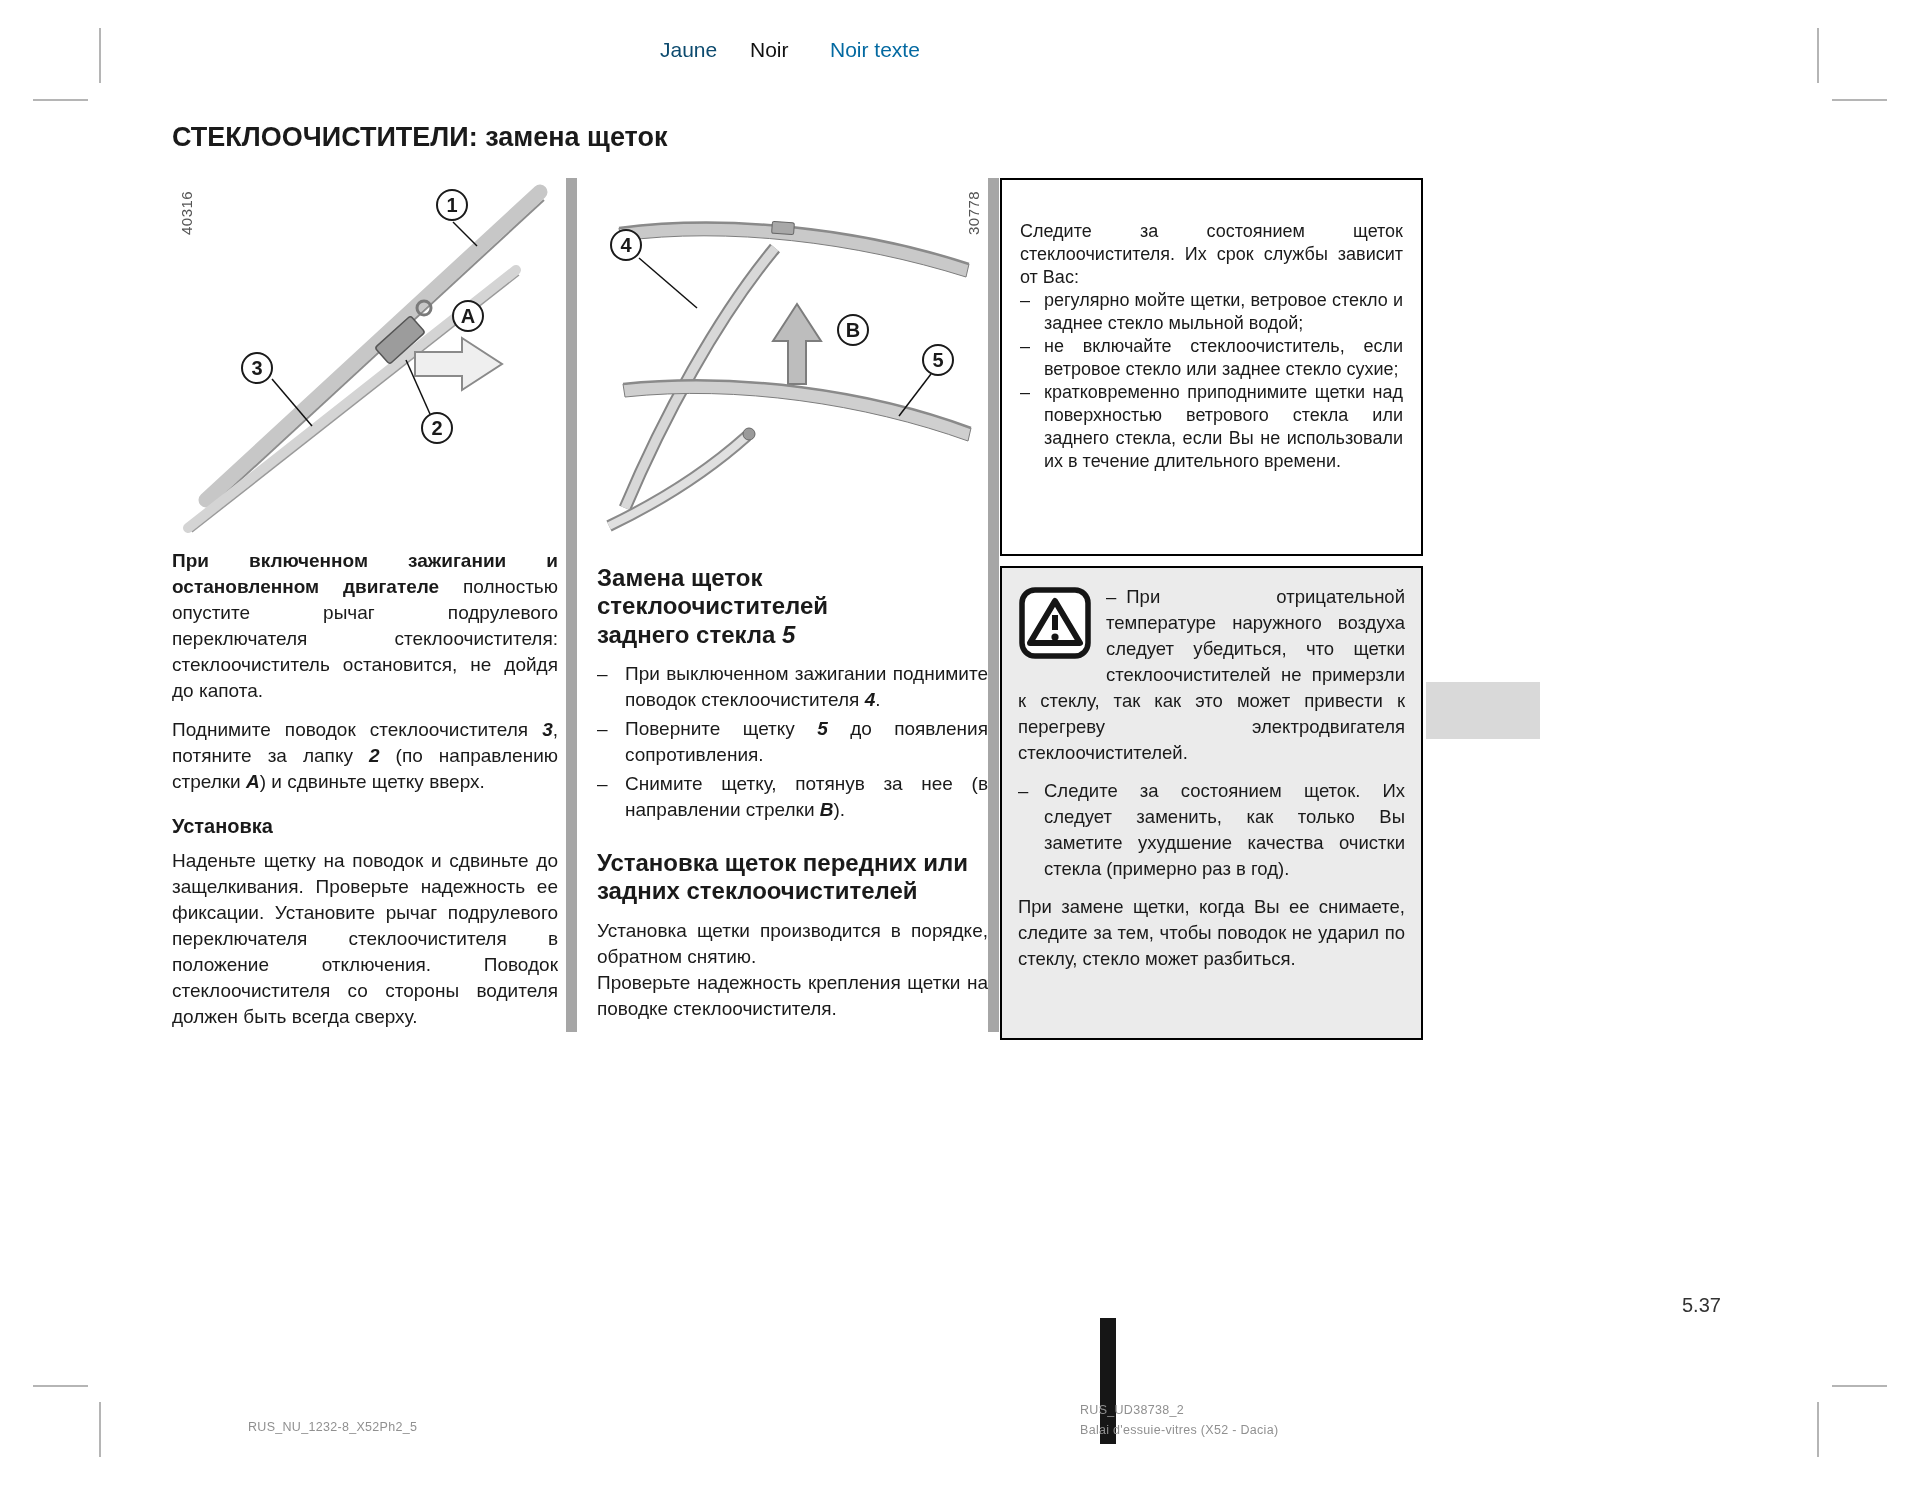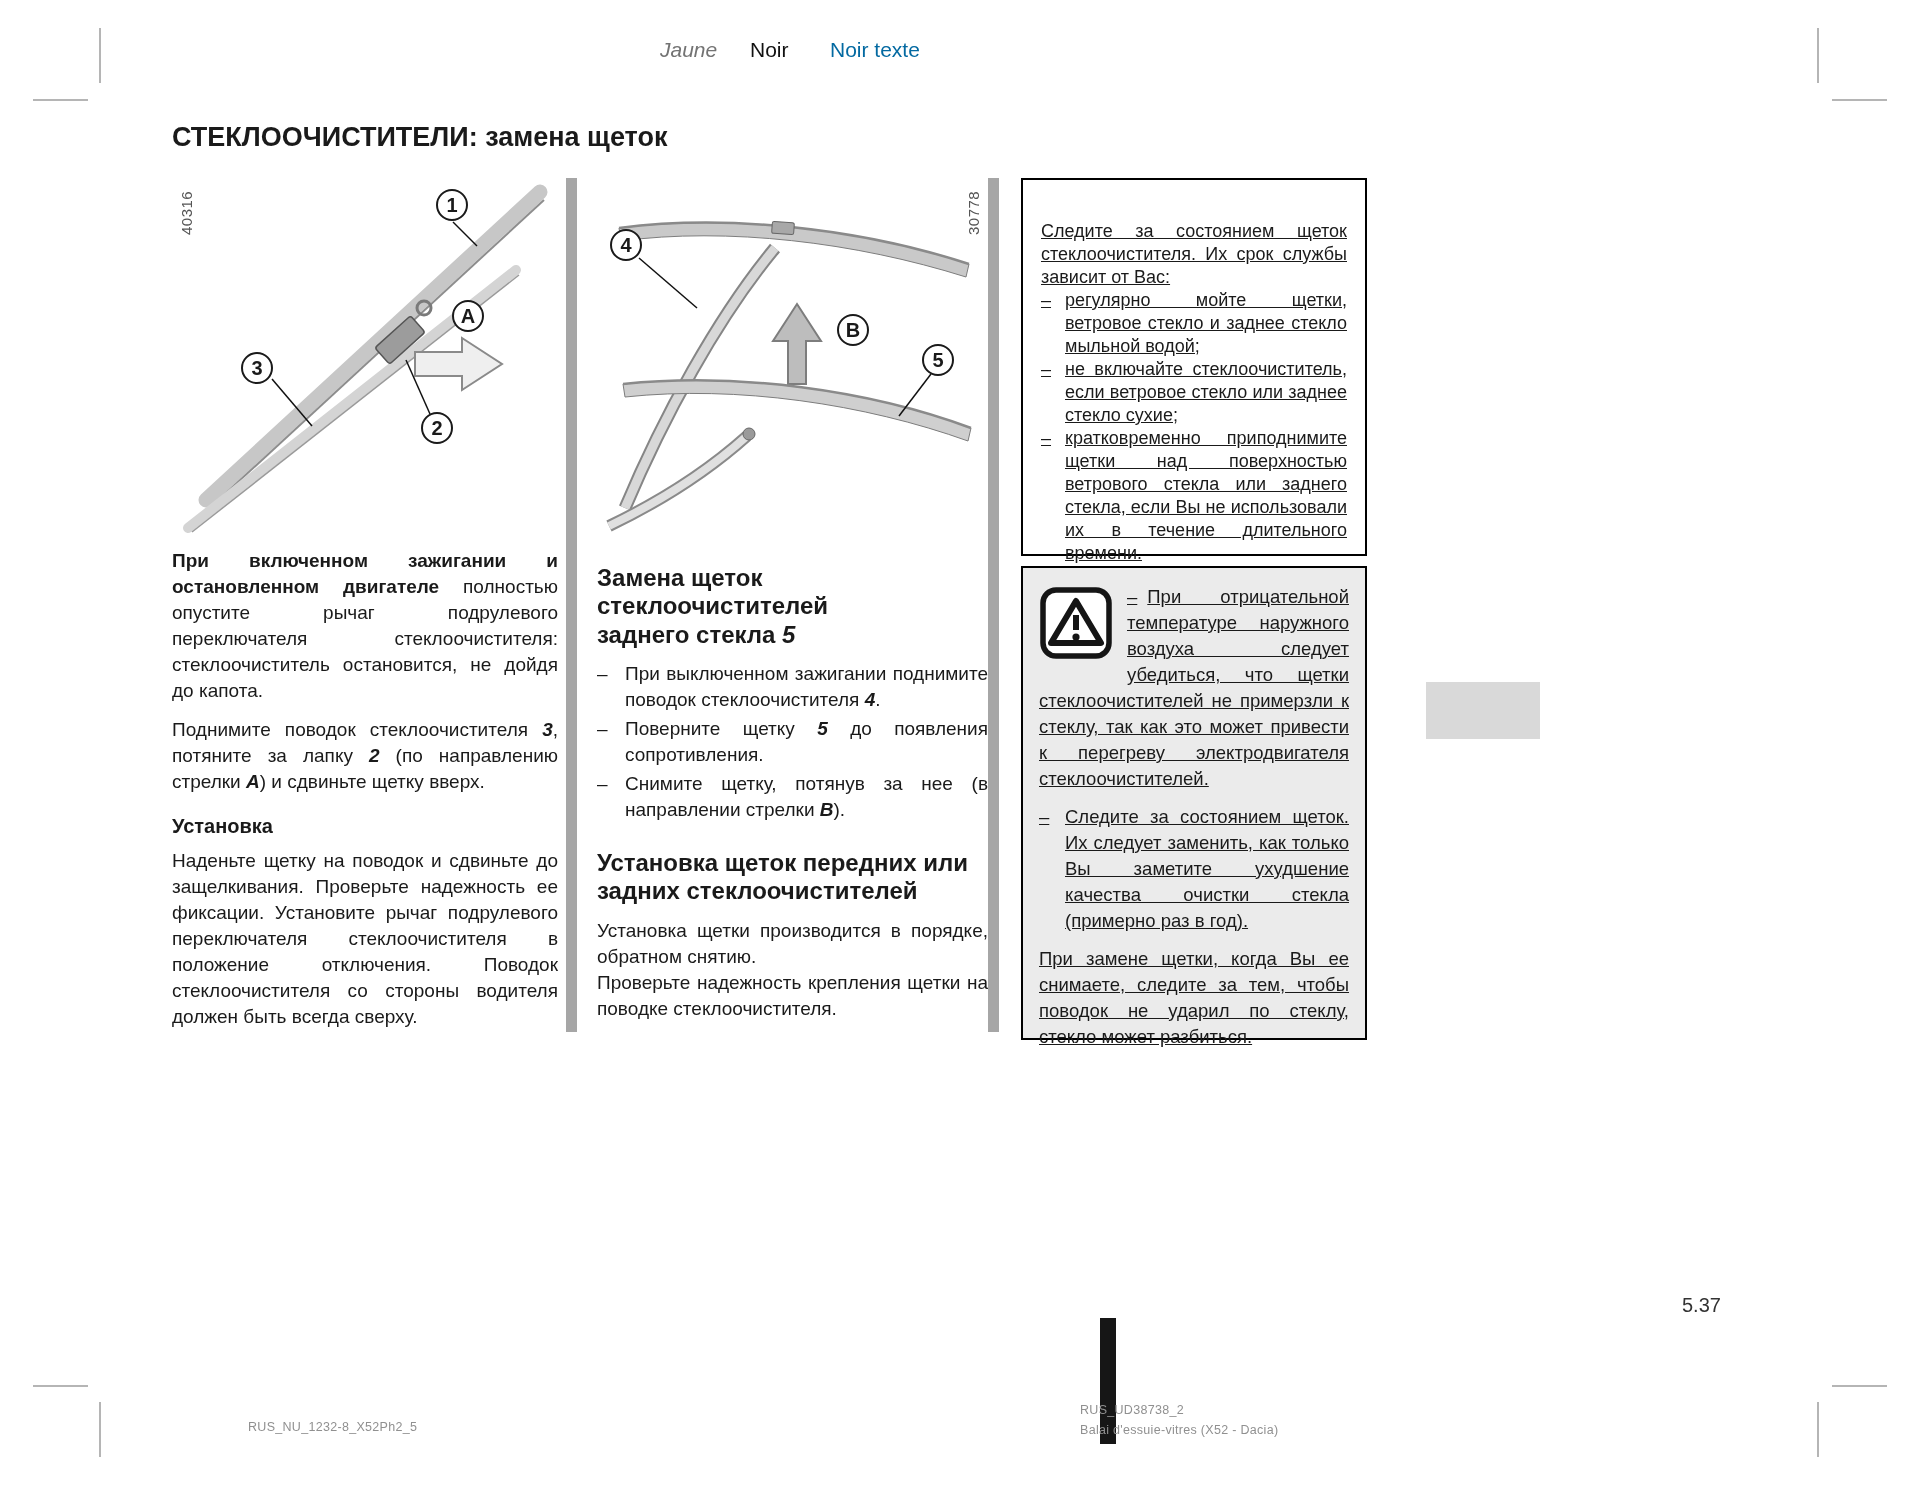--- a/index.html
+++ b/index.html
@@ -4,30 +4,30 @@
 <style>
   html,body{margin:0;padding:0;background:#fff;}
   .page{position:relative;width:1920px;height:1486px;background:#ffffff;
         font-family:"Liberation Sans","DejaVu Sans",sans-serif;color:#1a1a1a;overflow:hidden;}
 
   
   .crop{position:absolute;background:#b5b5b5;}
 
   
   .hdr{position:absolute;top:38px;font-size:21px;}
-  .hdr-jaune{left:660px;color:#737373;font-style:italic;}
+  .hdr-jaune{left:660px;color:#0c4a6e;}
   .hdr-noir{left:750px;color:#111;}
   .hdr-noirtexte{left:822px;color:#0369a1;margin-left:8px;}
 
   .title{position:absolute;left:172px;top:122px;font-size:27px;font-weight:700;margin:0;}
 
   .col{position:absolute;top:178px;}
   .col1{left:172px;width:386px;}
   .col2{left:597px;width:391px;}
-  .col3{left:1021px;width:346px;text-decoration:underline;}
+  .col3{left:1000px;width:423px;}
   .sep{position:absolute;top:178px;width:11px;height:854px;background:#a6a6a6;}
   .sep1{left:566px;} .sep2{left:988px;}
 
   .fig{position:relative;width:100%;height:370px;}
   .fig svg{position:absolute;left:0;top:0;}
   .fig-ref{font-size:15px;fill:#555;letter-spacing:.5px;}
   .callout{position:absolute;width:32px;height:32px;border:2px solid #1a1a1a;border-radius:50%;
            background:#fff;font-weight:700;font-size:20px;display:flex;align-items:center;
            justify-content:center;box-sizing:border-box;}
 

